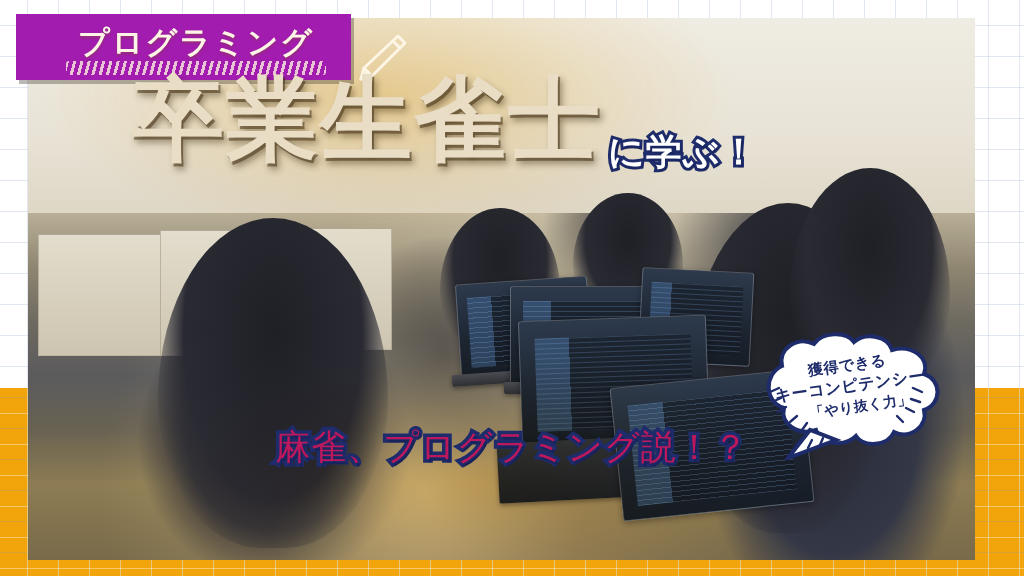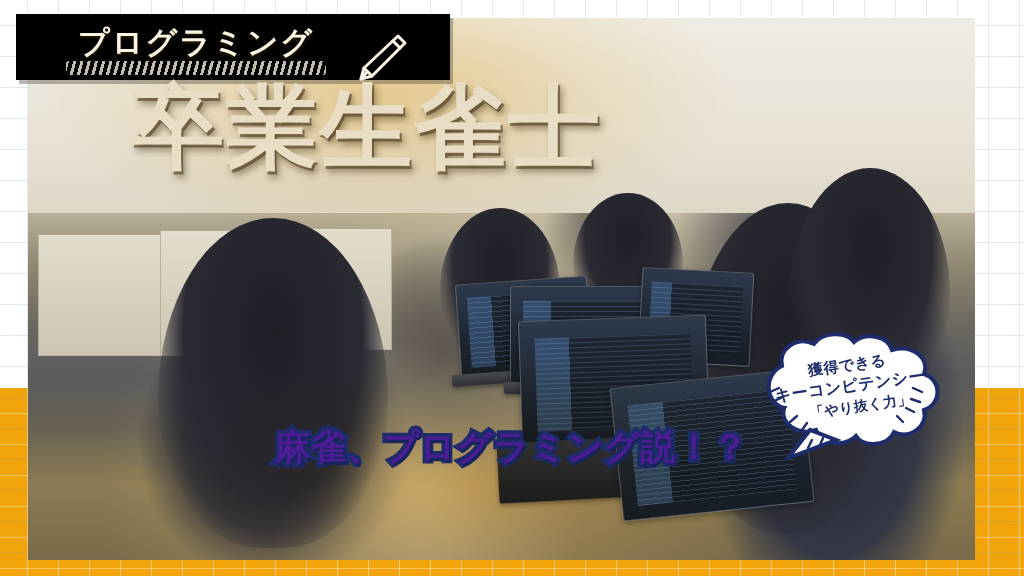--- a/index.html
+++ b/index.html
@@ -127,22 +127,22 @@
       radial-gradient(ellipse 480px 200px at 38% 14%, rgba(240,170,20,0.50) 0%, rgba(240,170,20,0.16) 45%, rgba(240,170,20,0) 72%),
       radial-gradient(ellipse 420px 180px at 47% 86%, rgba(236,168,24,0.52) 0%, rgba(236,168,24,0.18) 48%, rgba(236,168,24,0) 75%);
     mix-blend-mode: multiply;
     opacity: 0.75;
   }
 
   
   .banner {
     position: absolute;
     left: 16px; top: 14px;
-    width: 434px; height: 66px;
-    background: #000000;
+    width: 335px; height: 66px;
+    background: #a21caf;
     box-shadow: 3px 4px 0 rgba(60,55,45,0.35);
   }
   .banner-label {
     position: absolute;
     left: 62px; top: 8px;
     font-size: 31px;
     font-weight: 700;
     color: #fdf6e6;
     letter-spacing: 2px;
     text-shadow: 0 2px 3px rgba(120,80,0,0.35);
@@ -170,21 +170,20 @@
     font-size: 92px;
     font-weight: 700;
     font-family: "Liberation Serif", "DejaVu Serif", serif;
     color: #e9ddc6;
     letter-spacing: 2px;
     white-space: nowrap;
     text-shadow:
       2px 3px 0 rgba(70,50,20,0.55),
       4px 6px 7px rgba(50,35,12,0.45);
     line-height: 1;
-    margin-top: 8px;
   }
   .title-suffix {
     position: absolute;
     left: 608px; top: 128px;
     font-size: 36px;
     font-weight: 700;
     color: #ffffff;
     letter-spacing: 1px;
     white-space: nowrap;
     -webkit-text-stroke: 6px #1E2C6B;
@@ -195,22 +194,22 @@
   
   .headline {
     position: absolute;
     left: 0; top: 424px;
     width: 1024px;
     text-align: center;
     pointer-events: none;
   }
   .headline-line {
     font-size: 35px;
-    font-weight: 700;
-    color: #4c1d95;
+    font-weight: 400;
+    color: #be185d;
     letter-spacing: 1px;
     line-height: 1.32;
     -webkit-text-stroke: 7px #1E2C6B;
     paint-order: stroke fill;
     white-space: nowrap;
     text-shadow: 2px 3px 0 rgba(18,26,70,0.4);
   }
 
   
   .bubble-wrap {
@@ -301,20 +300,21 @@
       <g fill="none" stroke="#fdf6e6" stroke-width="3" stroke-linejoin="round" stroke-linecap="round">
         <path d="M46 6 L53 13 L20 46 L9 49 L12 38 Z"></path>
         <path d="M41 11 L48 18"></path>
         <path d="M12 38 L20 46"></path>
         <path d="M15 42 L9 49"></path>
       </g>
     </svg>
   </div>
 
   <div class="title-main">卒業生雀士</div>
+  <div class="title-suffix">に学ぶ！</div>
 
   <div class="headline">
     <div class="headline-line">麻雀、プログラミング説！？</div>
   </div>
 
   <div class="bubble-wrap">
     <svg width="204" height="130" viewBox="0 0 204 130" style="position:absolute;left:0;top:0;">
       <g>
         <path d="M34 36
                  C30 18, 50 6, 66 14

